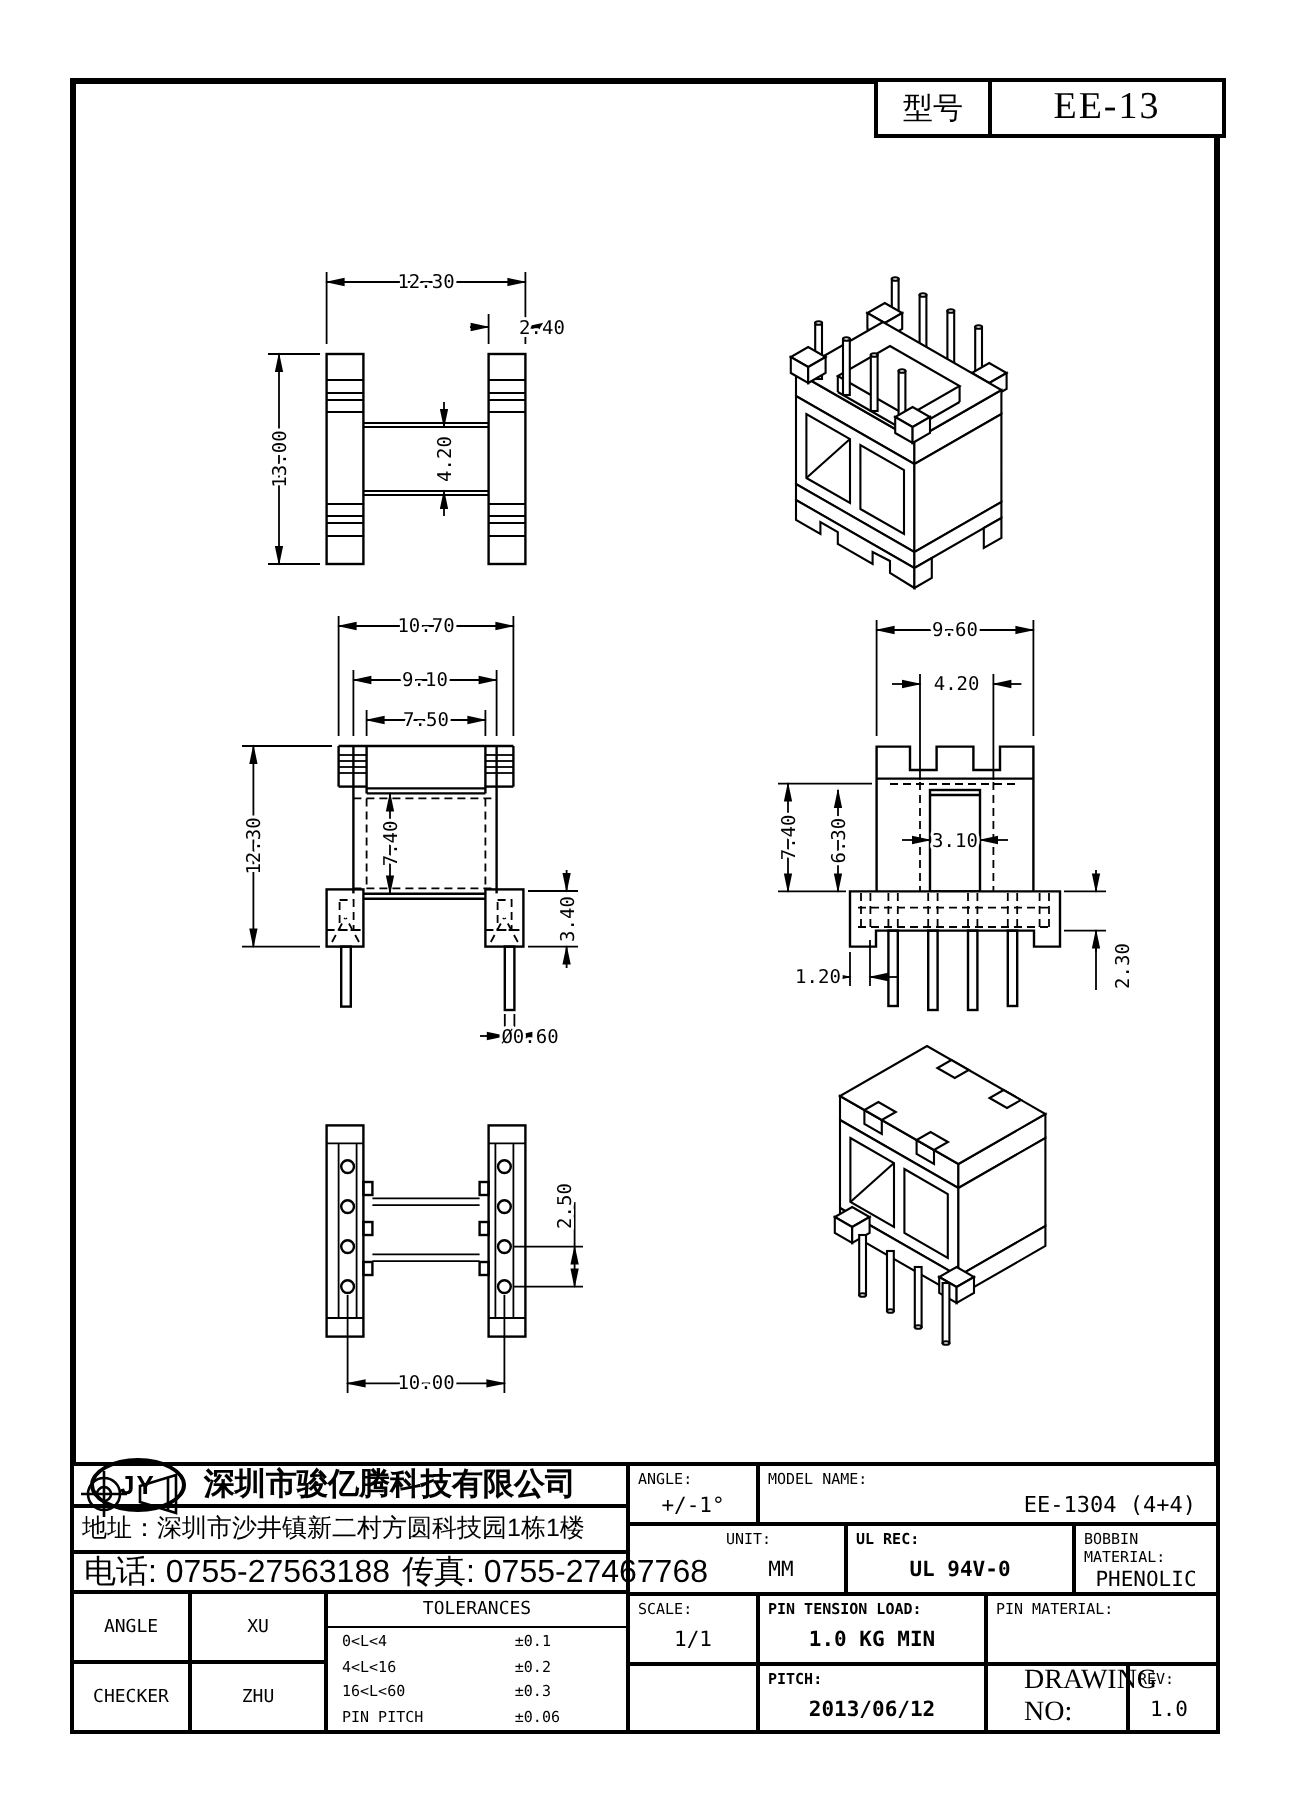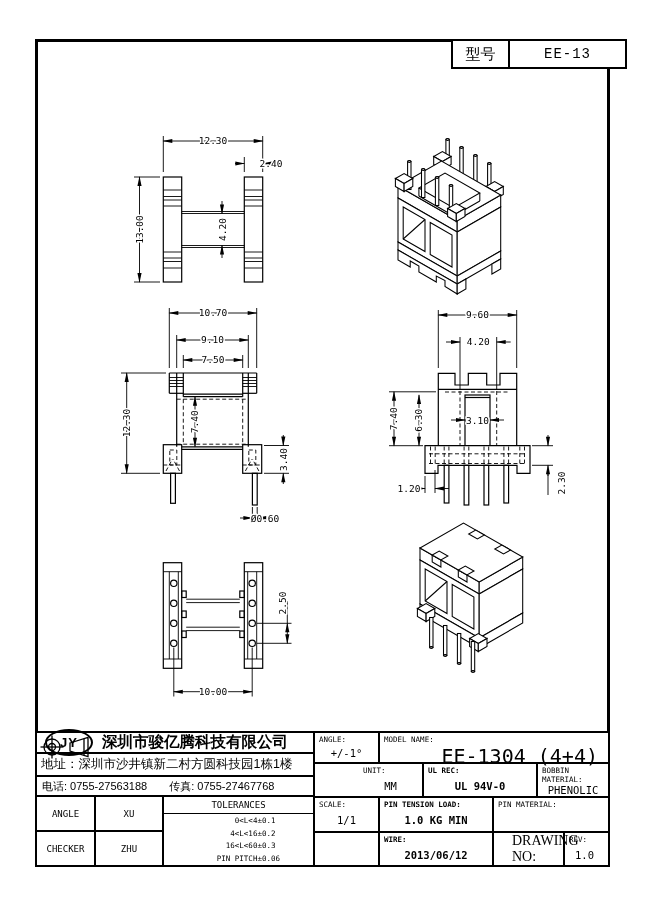--- a/index.html
+++ b/index.html
@@ -2,26 +2,26 @@
 <html><head>
 <meta charset="utf-8">
 <style>
   html,body{margin:0;padding:0;background:#fff;}
   #page{position:relative;width:648px;height:904px;background:#fff;
         font-family:"Liberation Sans",sans-serif;color:#000;overflow:hidden;}
   
   #frame{position:absolute;left:35px;top:39px;width:575px;height:828px;
          border:3px solid #000;box-sizing:border-box;}
   
-  #modelbox{position:absolute;left:451px;top:39px;width:176px;height:30px;
+  #modelbox{position:absolute;left:437px;top:39px;width:176px;height:30px;
             border:2.5px solid #000;box-sizing:border-box;display:flex;background:#fff;}
   #modelbox .c1{width:57px;border-right:2.5px solid #000;display:flex;align-items:center;
                 justify-content:center;font-size:15px;box-sizing:border-box;}
   #modelbox .c2{flex:1;display:flex;align-items:center;justify-content:center;
-                font-family:Liberation Mono, monospace;font-size:14px;letter-spacing:1px;}
+                font-family:Liberation Serif, serif;font-size:19px;letter-spacing:1px;}
   
   svg{position:absolute;left:0;top:0;}
   .ln{stroke:#000;stroke-width:1.2;fill:none;}
   .lnw{stroke:#000;stroke-width:1.2;fill:#fff;}
   .thin{stroke:#000;stroke-width:0.9;fill:none;}
   .dash{stroke:#000;stroke-width:0.9;fill:none;stroke-dasharray:4 2.5;}
   .dim{font-family:"DejaVu Sans Mono",monospace;font-size:9.5px;fill:#000;
        paint-order:stroke;stroke:#fff;stroke-width:3px;stroke-linejoin:round;
        text-anchor:middle;}
   
@@ -31,46 +31,46 @@
   .br{border-right:2px solid #000;box-sizing:border-box;}
   #tb-left{width:278px;display:flex;flex-direction:column;}
   #tb-right{flex:1;display:flex;flex-direction:column;}
   .rowA{height:21px;display:flex;align-items:center;padding-left:8px;gap:9px;text-align:center;}
   .logo{width:44px;height:23px;border:2.2px solid #000;border-radius:50%;
         display:flex;align-items:center;justify-content:center;
         font-size:13px;font-weight:bold;letter-spacing:1px;flex:none;}
   .company{font-size:15.5px;font-weight:bold;white-space:nowrap;}
   .rowB{height:23px;display:flex;align-items:center;padding-left:4px;
         font-size:12.5px;white-space:nowrap;}
-  .rowC{height:20px;display:flex;align-items:center;padding-left:5px;gap:22px;
-        font-size:11px;white-space:nowrap;}
+  .rowC{height:20px;display:flex;align-items:center;padding-left:5px;gap:6px;
+        font-size:16px;white-space:nowrap;}
   .rowDE{flex:1;display:flex;}
   .colL{width:59px;display:flex;flex-direction:column;}
   .colV{width:68px;display:flex;flex-direction:column;}
   .cellH{flex:1;display:flex;align-items:center;justify-content:center;
          font-family:"DejaVu Sans Mono",monospace;font-size:9px;}
   .cellH.first{border-bottom:2px solid #000;}
   .colT{flex:1;display:flex;flex-direction:column;}
   .tolhead{height:16px;border-bottom:1.5px solid #000;display:flex;align-items:center;
            justify-content:center;font-family:"DejaVu Sans Mono",monospace;font-size:9px;}
   .tolrow{flex:1;display:flex;align-items:center;
           font-family:"DejaVu Sans Mono",monospace;font-size:7.5px;}
-  .tolrow .rg{width:58%;padding-left:7px;text-align:right;}
+  .tolrow .rg{width:58%;padding-left:7px;}
   
   .rrow{display:flex;}
   .r1{height:31px;} .r2{height:35px;padding-left:44px;} .r3{height:36px;} .r4{flex:1;}
   .cSm{width:65px;display:flex;flex-direction:column;}
   .cMd{width:114px;display:flex;flex-direction:column;font-weight:bold;}
   .cLg{flex:1;display:flex;flex-direction:column;border-radius:11px;}
   .cRev{width:39px;display:flex;flex-direction:column;}
   .lab{font-size:7.5px;font-family:"DejaVu Sans Mono",monospace;padding:2px 0 0 4px;}
   .val{flex:1;display:flex;align-items:center;justify-content:center;
        font-family:"DejaVu Sans Mono",monospace;font-size:10.5px;}
   .valBig{flex:1;display:flex;align-items:center;justify-content:flex-end;
-          padding-right:10px;font-family:"DejaVu Sans Mono",monospace;font-size:20px;padding-left:32px;}
+          padding-right:10px;font-family:"DejaVu Sans Mono",monospace;font-size:11px;padding-left:32px;}
   .cDraw{width:71px;display:flex;align-items:center;padding-left:18px;
          font-family:Liberation Serif, serif;font-size:14px;}
   .symcell{width:65px;display:flex;align-items:center;justify-content:center;}
 </style>
 </head>
 <body>
 
 <div id="page">
   <div id="frame"></div>
 
@@ -511,21 +511,21 @@
               <circle cx="15" cy="14" r="8"></circle>
               <circle cx="15" cy="14" r="3.5"></circle>
               <line x1="3.5" y1="14" x2="26.5" y2="14"></line>
               <line x1="15" y1="2.5" x2="15" y2="25.5"></line>
               <polygon points="33,10 51,4.5 51,23.5 33,18"></polygon>
               <line x1="47" y1="5.7" x2="47" y2="22.3"></line>
             </g>
           </svg>
         </div>
         <div class="cMd br">
-          <div class="lab">WIRE:</div>
+          <div class="lab">PITCH:</div>
           <div class="val">2013/06/12</div>
         </div>
         <div class="cDraw br">DRAWING NO:</div>
         <div class="cRev">
           <div class="lab">REV:</div>
           <div class="val">1.0</div>
         </div>
       </div>
     </div>
   </div>

